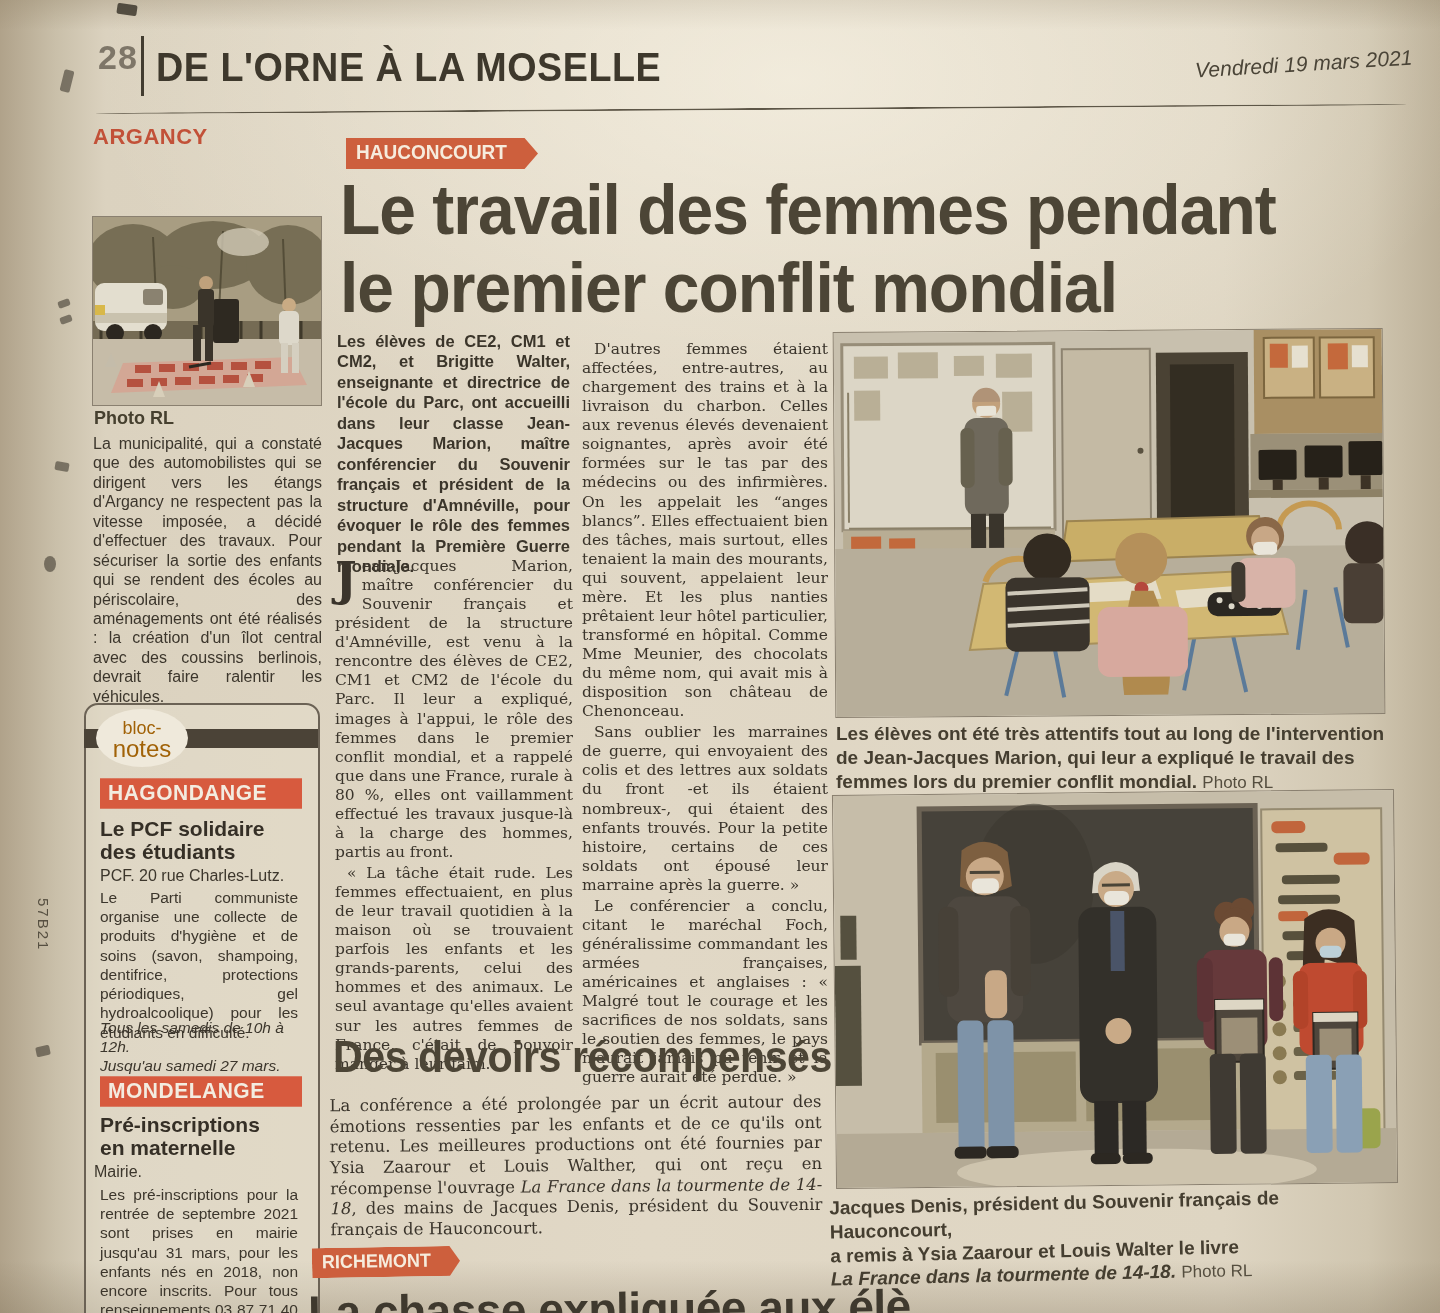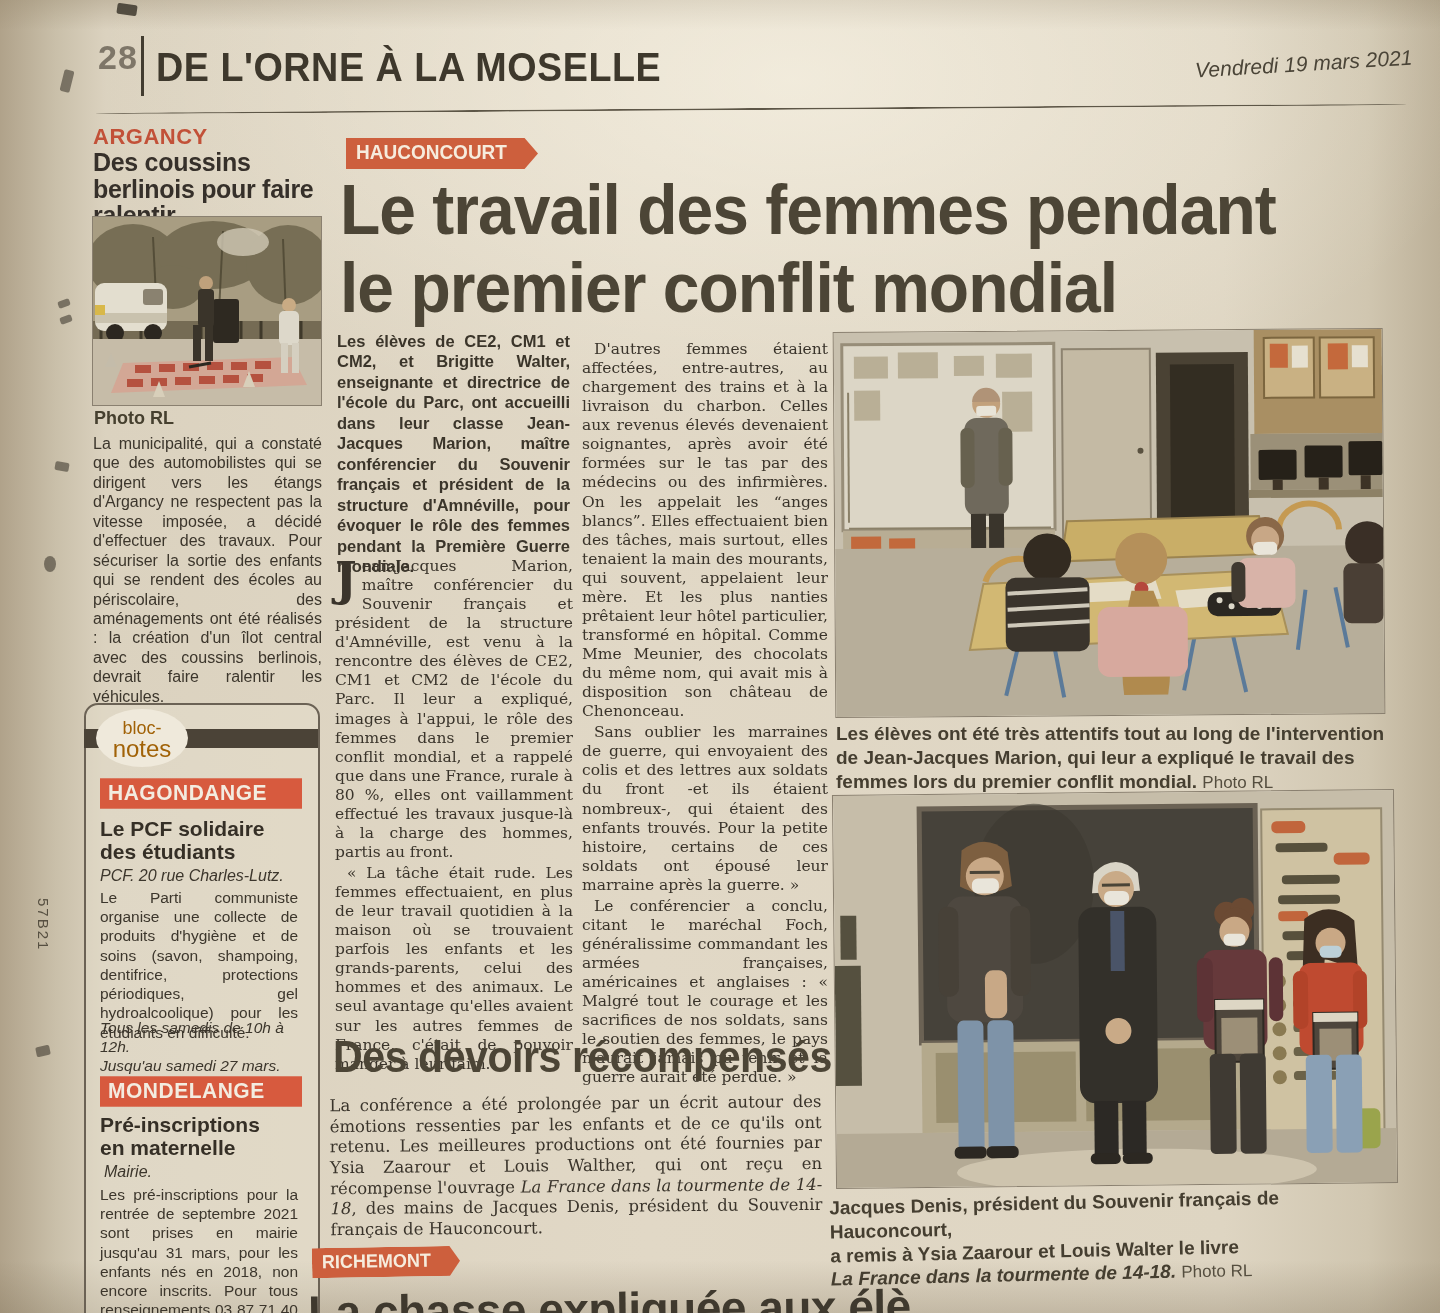--- a/index.html
+++ b/index.html
@@ -26,21 +26,21 @@
   .photo-credit{font-size:18px;font-weight:bold;color:#46402f;}
   .rail-body{font-size:16px;line-height:1.215;text-align:justify;color:#3c362c;hyphens:auto;}
   
   .bloc-box{border:2px solid #6b6255;border-radius:14px;background:rgba(233,225,210,.35);}
   .bloc-bar{height:19px;background:#4b4337;}
   .bloc-bubble{background:#efe9db;border-radius:50%;text-align:center;color:#a16207;}
   .bloc-bubble .l1{font-size:18px;line-height:1;}
   .bloc-bubble .l2{font-size:24px;font-weight:normal;line-height:1;}
   .red-bar{background:#d75a3e;color:#f3ece0;font-size:21px;font-weight:bold;letter-spacing:.5px;padding:2px 8px 3px;transform:scale(1,1.05);}
   .note-title{font-size:21px;font-weight:bold;line-height:1.1;color:#352f26;}
-  .note-addr{font-size:16px;font-style:italic;color:#3c362c;text-align:right;}
+  .note-addr{font-size:16px;color:#3c362c;text-align:right;}
   .note-body{font-size:15.5px;line-height:1.24;text-align:justify;color:#3c362c;hyphens:auto;}
   .note-sched{font-size:15.5px;font-style:italic;line-height:1.22;color:#3c362c;}
   
   .arrow-badge{background:#cd5f3d;color:#f6ecdd;font-weight:bold;text-align:left;
     clip-path:polygon(0 0,93% 0,100% 50%,93% 100%,0 100%);}
   .arrow-badge span{display:block;padding:4px 18px 5px 10px;transform:scale(1,1.05);}
   .main-headline{font-size:66px;font-weight:bold;color:#4c4536;letter-spacing:-1px;line-height:1.18;transform:scale(1,1.08);transform-origin:left top;white-space:nowrap;}
   .intro{font-size:16.5px;font-weight:bold;line-height:1.24;text-align:justify;color:#3b352a;hyphens:auto;}
   .serif{font-family:"DejaVu Serif","Liberation Serif",serif;font-size:15.5px;line-height:1.23;text-align:justify;color:#3a342b;hyphens:auto;}
   .serif p{margin:0 0 2px 0;text-indent:12px;}
@@ -72,21 +72,20 @@
   <div class="abs mark soft" style="left:36px;top:1046px;width:14px;height:10px;transform:rotate(-12deg);"></div>
   <div class="abs edge-code" style="left:52px;top:898px;">57B21</div>
 
   <div class="abs pagenum" style="left:98px;top:38px;">28</div>
   <div class="abs vrule" style="left:141px;top:36px;height:60px;"></div>
   <div class="abs section-title" style="left:156px;top:44px;">DE L'ORNE À LA MOSELLE</div>
   <div class="abs edition-date" style="left:1195px;top:52px;">Vendredi 19 mars 2021</div>
   <div class="abs head-rule" style="left:95px;top:108px;width:1312px;"></div>
 
   <div class="abs town-tag" style="left:93px;top:124px;">ARGANCY</div>
-  <div class="abs rail-head" style="left:93px;top:149px;width:235px;">Des coussins berlinois pour faire ralentir</div>
 
   <div class="abs photo-frame" style="left:92px;top:216px;width:228px;height:188px;">
     <svg width="228" height="188" viewBox="0 0 228 188">
       <rect width="228" height="188" fill="#b3a88e"></rect>
       <rect y="0" width="228" height="118" fill="#a89d82"></rect>
       <g fill="#575038" opacity=".6">
         <ellipse cx="40" cy="45" rx="46" ry="38"></ellipse>
           <ellipse cx="120" cy="38" rx="55" ry="34"></ellipse>
         <ellipse cx="195" cy="48" rx="42" ry="40"></ellipse>
           <ellipse cx="80" cy="70" rx="30" ry="22"></ellipse>
@@ -172,21 +171,21 @@
       <div>Tous les samedis de 10h à 12h.</div>
       <div>Jusqu'au samedi 27 mars.</div>
       <div>Tél. 06 46 76 09 01.</div>
     </div>
 
     <div class="abs red-bar" style="left:14px;top:372px;width:186px;">MONDELANGE</div>
     <div class="abs note-title" style="left:14px;top:408px;">
       <div>Pré-inscriptions</div>
       <div>en maternelle</div>
     </div>
-    <div class="abs note-addr" style="left:18px;top:458px;">Mairie.</div>
+    <div class="abs note-addr" style="left:8px;top:458px;">Mairie.</div>
     <div class="abs note-body" style="left:14px;top:480px;width:198px;">Les pré-inscriptions pour la rentrée de septembre 2021 sont prises en mairie jusqu'au 31 mars, pour les enfants nés en 2018, non encore inscrits. Pour tous renseignements 03 87 71 40 86 ou 06 03 43 70 14 ou par mail fernand.costa@mairie-mondelange.fr</div>
   </div>
 
   <div class="abs arrow-badge" style="left:346px;top:138px;width:192px;font-size:19px;">
       <span>HAUCONCOURT</span>
     </div>
 
   <div class="abs" style="left:340px;top:168px;">
     <div class="main-headline">Le travail des femmes pendant</div>
     <div class="main-headline">le premier conflit mondial</div>

